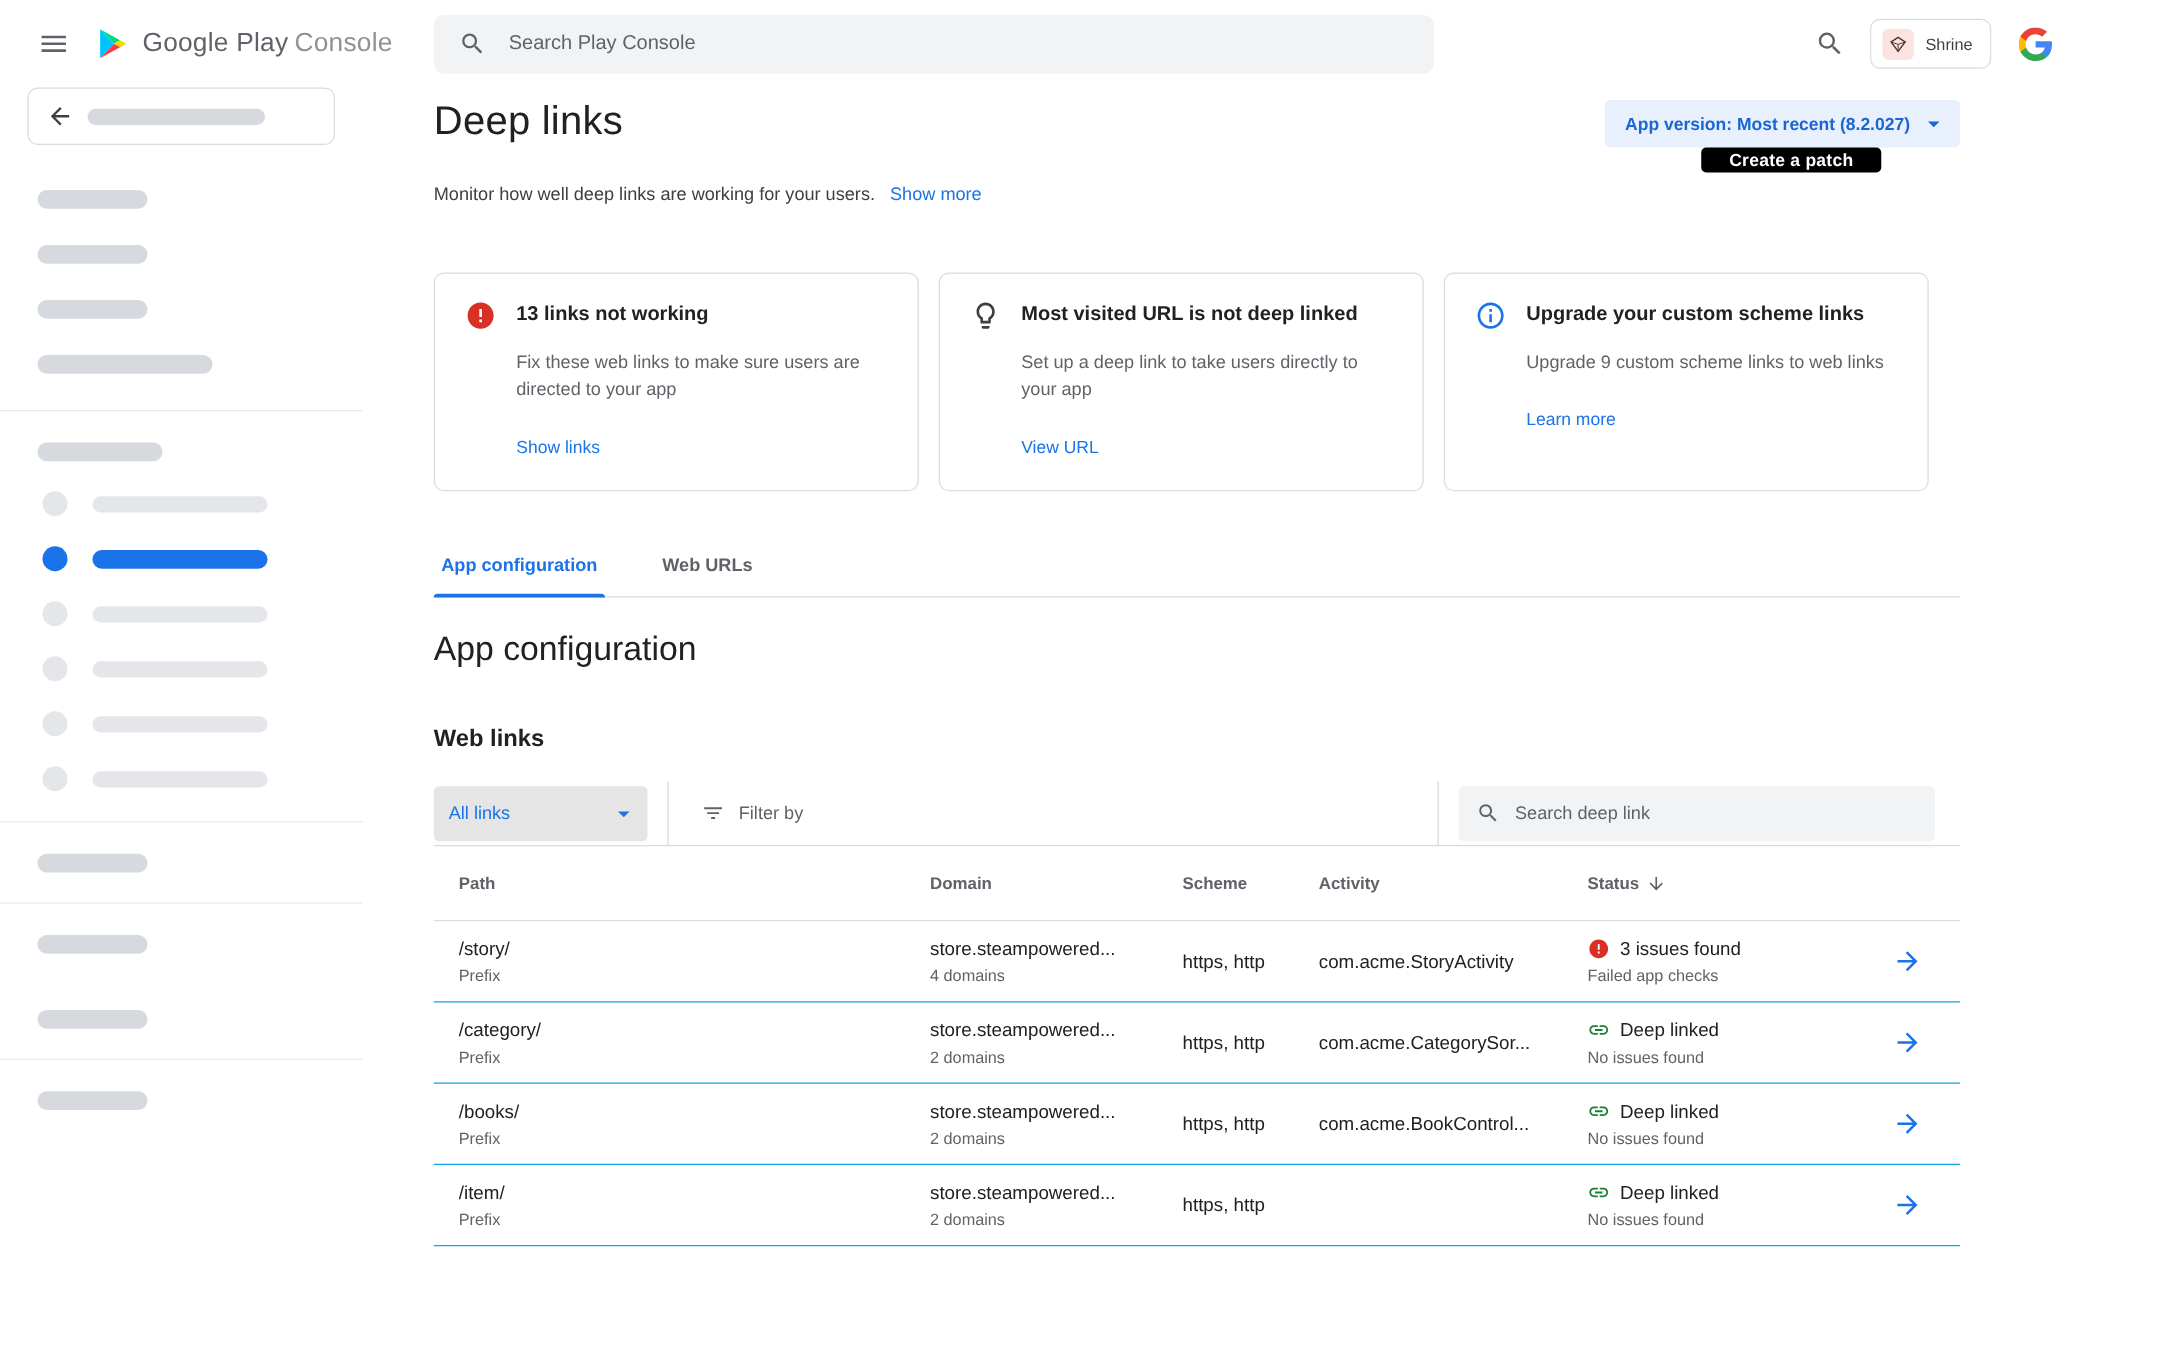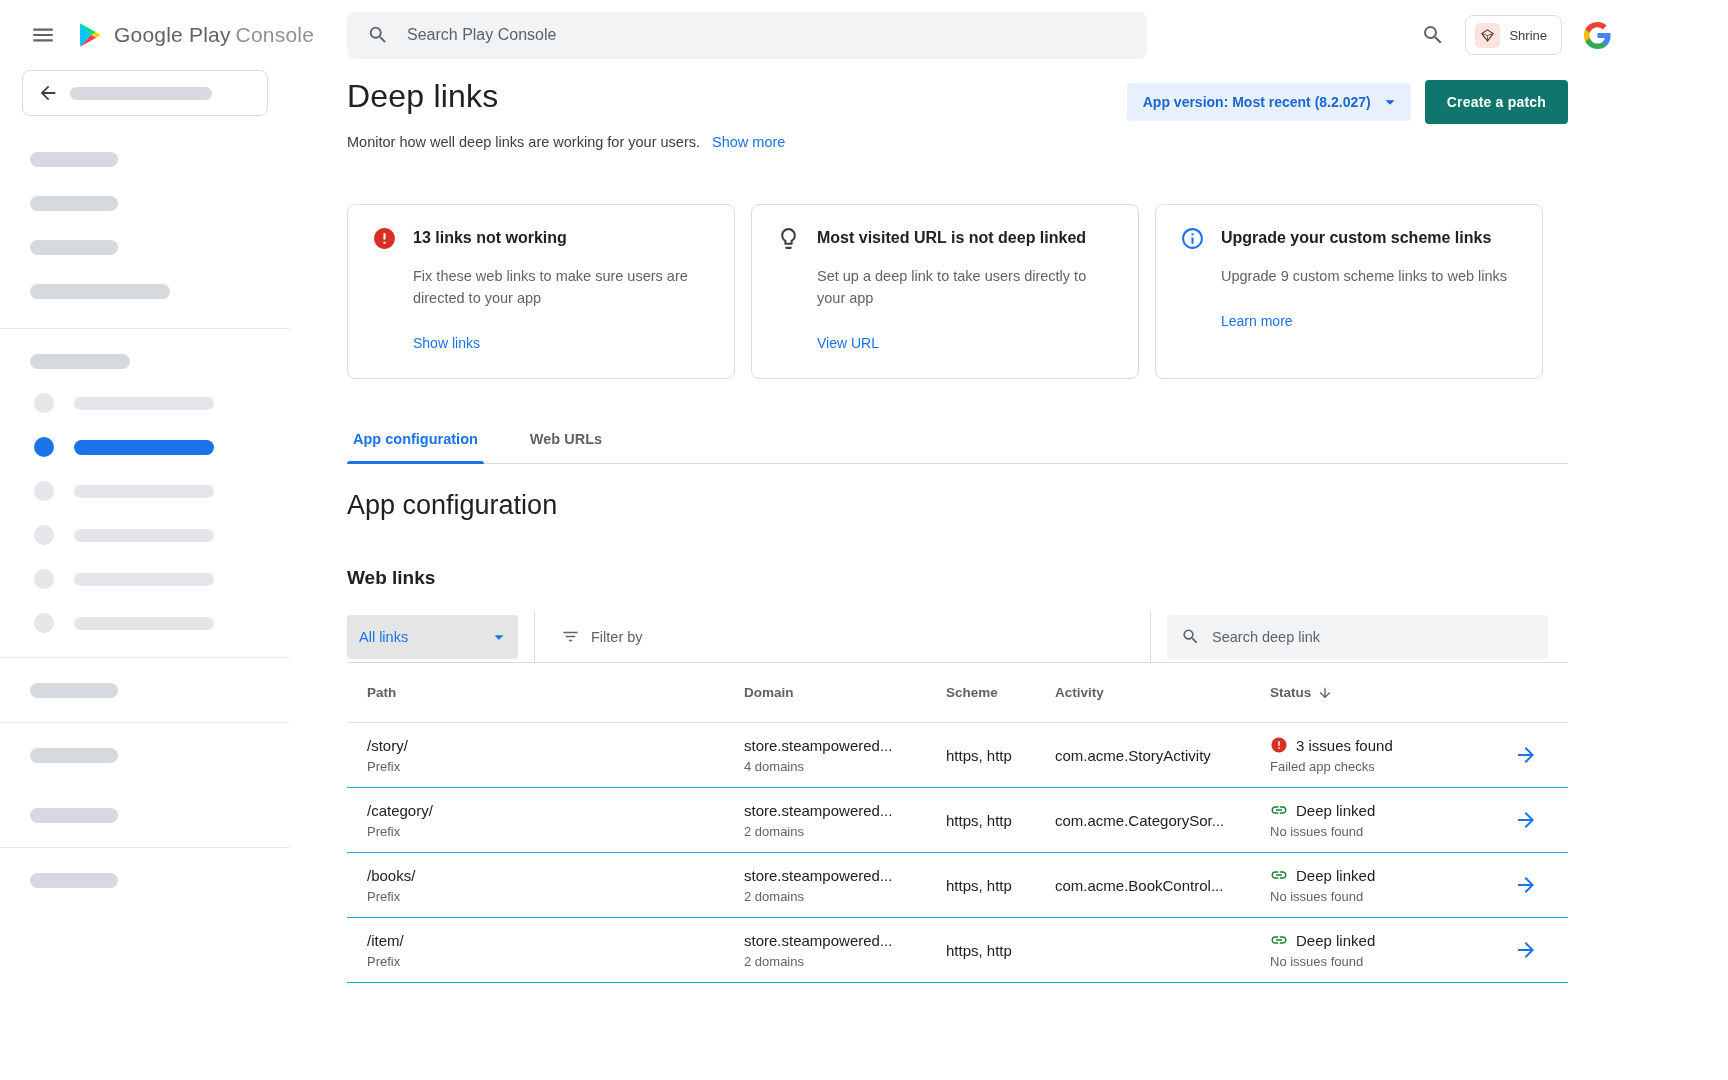--- a/index.html
+++ b/index.html
@@ -15,21 +15,21 @@
   .logo svg { width:28px; height:28px; }
   .logo-text { margin-left:10px; font-size:21px; letter-spacing:.2px; white-space:nowrap;text-align:center; }
   .logo-text .lt1 { color:#5f6368; }
   .logo-text .lt2 { color:#8d9297; margin-left:5px; }
   .topbar-search { margin-left:57px; width:800px; height:47px; background:#f1f3f4; border-radius:8px;
     display:flex; align-items:center; padding:0 20px; }
   .topbar-search svg { width:22px; height:22px; color:#5f6368; flex-shrink:0; }
   .topbar-search input { border:none; outline:none; background:transparent; margin-left:18px;
     font-size:16px; color:#202124; width:100%; font-family:inherit; }
   input::placeholder { color:#5f6368; opacity:1; }
-  .topbar-right { margin-left:auto; display:flex; align-items:center; padding-right:117px; }
+  .topbar-right { margin-left:auto; display:flex; align-items:center; padding-right:86px; }
   .icon-btn { width:24px; height:24px; color:#5f6368; cursor:pointer; }
   .icon-btn svg { width:24px; height:24px; }
   .app-chip { margin-left:20px; height:40px; display:flex; align-items:center; gap:9px;
     border:1px solid #dadce0; border-radius:8px; padding:0 14px 0 9px; background:#fff; cursor:pointer; }
   .app-chip-icon { width:25px; height:25px; border-radius:5px; background:#fbe4df;
     display:flex; align-items:center; justify-content:center; }
   .app-chip-icon svg { width:15px; height:15px; }
   .app-chip-name { font-size:13px; color:#3c4043; }
   .g-logo { margin-left:22px; width:27px; height:27px; cursor:pointer; }
   .g-logo svg { width:27px; height:27px; }
@@ -56,25 +56,25 @@
   .nav-item .skel { width:140px; height:13px; margin-left:20px; }
   .nav-item.active .nav-dot { background:#1a73e8; }
   .nav-item.active .skel { background:#1a73e8; height:15px; }
 
   
   .main { padding-left:57px; overflow:hidden; }
   .content { width:1221px; }
 
   .page-head { display:flex; justify-content:space-between; align-items:flex-start; margin-top:6px; }
   .page-title { font-size:32px; font-weight:500; letter-spacing:.2px; color:#202124; line-height:40px; }
-  .head-actions { display:flex; align-items:center; margin-top:4px; }
+  .head-actions { display:flex; align-items:center; margin-top:4px;flex-direction:column; }
   .version-chip { height:38px; background:#e8f0fe; border-radius:4px; color:#1967d2;
     font-size:14px; font-weight:bold; display:flex; align-items:center; gap:8px; padding:0 10px 0 16px; cursor:pointer; }
   .version-chip svg { width:22px; height:22px; }
-  .primary-btn { height:44px; margin-left:14px; background:#0f766e; color:#fff; border:none;
+  .primary-btn { height:20px; margin-left:14px; background:#000000; color:#fff; border:none;
     border-radius:4px; font-size:14px; font-weight:bold; padding:0 22px; cursor:pointer; font-family:inherit; letter-spacing:.2px; }
   .subtitle-row { margin-top:10px; font-size:14.5px; color:#3c4043; }
   .link { color:#1a73e8; cursor:pointer; font-weight:500; }
   .subtitle-row .link { margin-left:8px; }
 
   
   .cards { margin-top:54px; display:grid; grid-template-columns:repeat(3,1fr); gap:16px; padding-right:25px; }
   .card { border:1px solid #dadce0; border-radius:8px; padding:22px 24px 24px; display:flex; gap:16px; min-height:175px; }
   .card-icon { width:25px; height:25px; flex-shrink:0; margin-top:-1px; }
   .card-icon svg { width:25px; height:25px; }

